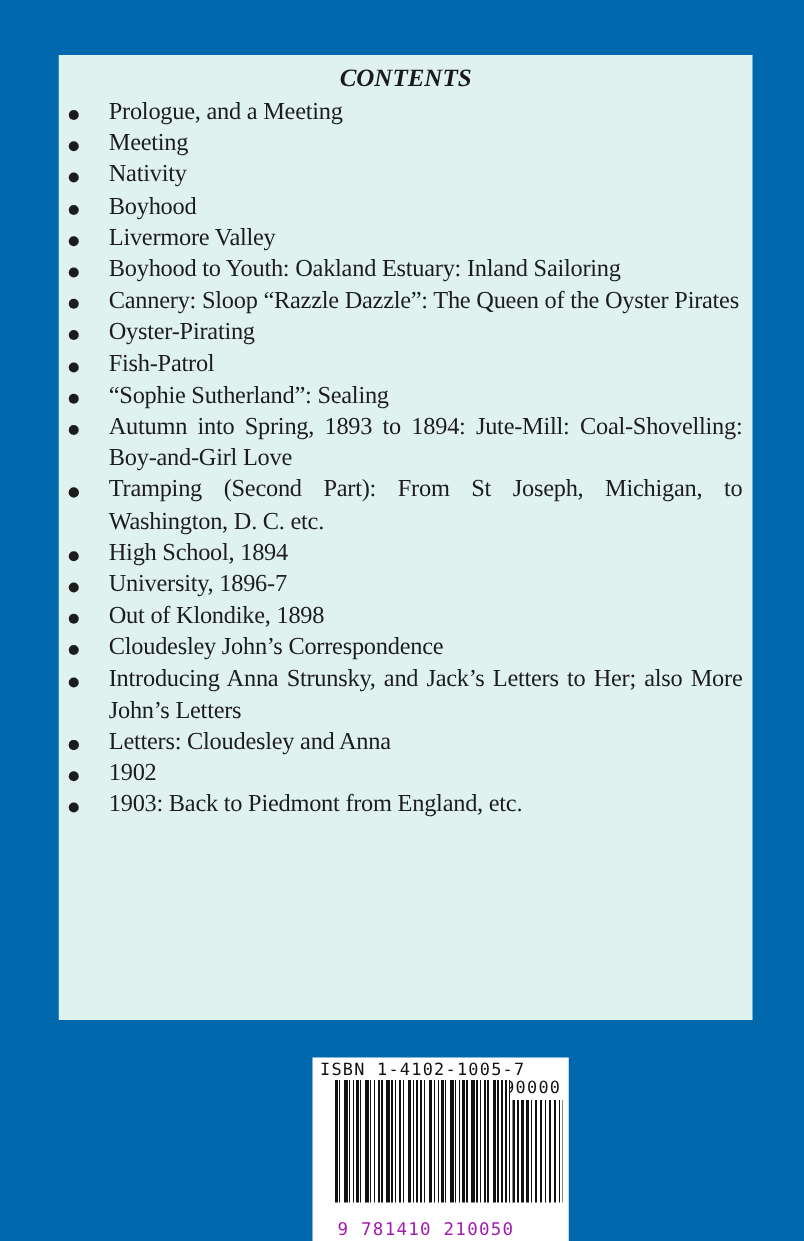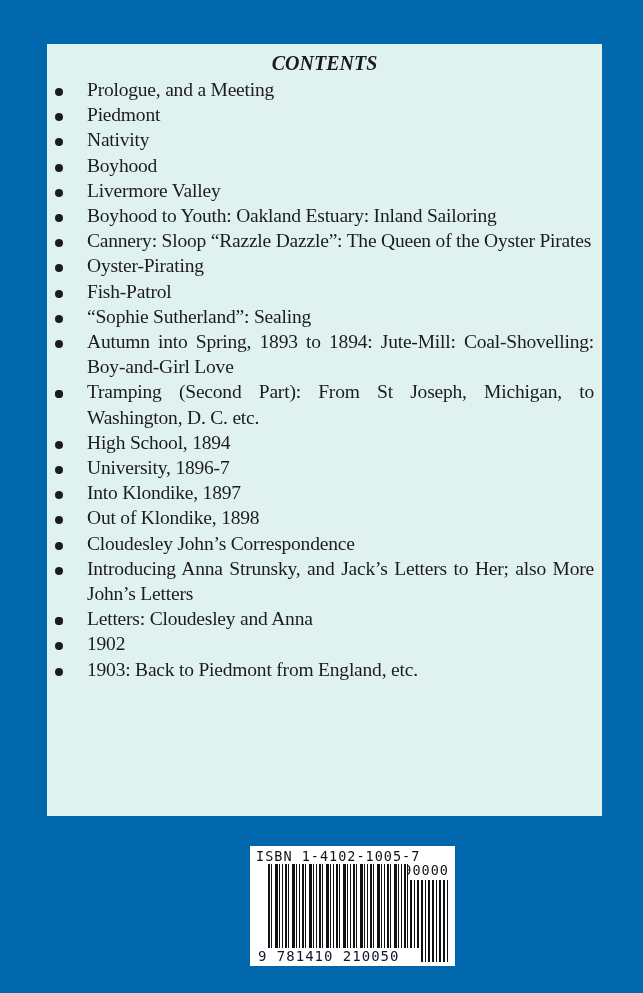--- a/index.html
+++ b/index.html
@@ -2,51 +2,50 @@
 <html><head>
 <meta charset="utf-8">
 <style>
   html, body { margin:0; padding:0; }
   body { width:643px; height:993px; background:#0268ae; position:relative; overflow:hidden; font-family:"Liberation Serif", serif; }
   .panel { position:absolute; left:47px; top:44px; width:555px; height:772px; background:#e0f2ef; box-sizing:border-box; }
   .title { position:absolute; top:8px; left:0; width:100%; text-align:center; font-style:italic; font-weight:bold; font-size:20px; color:#1a1a1a; }
   .list { position:absolute; top:33px; left:0; width:100%; margin:0; padding:0; list-style:none; }
   .item { position:relative; padding-left:40px; padding-right:8px; font-size:19.5px; line-height:25.2px; color:#1c1c1c; text-align:justify; letter-spacing:-0.2px; }
   .bullet { position:absolute; left:8px; top:11px; width:8px; height:8px; border-radius:50%; background:#1c1c1c; }
-  .barcode { position:absolute; left:250px; top:846px; width:205px; height:120px; background:#fff; }
+  .barcode { position:absolute; left:250px; top:846px; width:205px; height:148px; background:#fff; }
   .isbn { position:absolute; left:6px; top:2px; font-family:"DejaVu Sans Mono", monospace; font-size:13.5px; color:#111; letter-spacing:1px; }
   .price { position:absolute; right:6px; top:16px; font-family:"DejaVu Sans Mono", monospace; font-size:13.5px; color:#111; letter-spacing:1px; }
-  .ean { position:absolute; left:8px; bottom:2px; font-family:"DejaVu Sans Mono", monospace; font-size:14px; color:#0f172a; letter-spacing:1px; background:#fff; padding-right:20px; }
+  .ean { position:absolute; left:20px; bottom:2px; font-family:"DejaVu Sans Mono", monospace; font-size:14px; color:#a21caf; letter-spacing:1px; background:#fff; padding-right:20px; }
   .bars { position:absolute; left:18px; top:18px; width:140px; height:98px;
     background: repeating-linear-gradient(90deg,#111 0 2px,#fff 2px 3px,#111 3px 4px,#fff 4px 7px,#111 7px 10px,#fff 10px 11px,#111 11px 12px,#fff 12px 14px,#111 14px 15px,#fff 15px 17px); }
   .bars2 { position:absolute; left:160px; top:34px; width:40px; height:82px;
     background: repeating-linear-gradient(90deg,#111 0 2px,#fff 2px 4px,#111 4px 5px,#fff 5px 7px,#111 7px 9px,#fff 9px 11px); }
 </style>
 </head>
 <body>
 
 <div class="panel">
   <div class="title">CONTENTS</div>
   <ul class="list" id="clist">
       <li class="item"><span class="bullet"></span><span>Prologue, and a Meeting</span></li>
-      <li class="item"><span class="bullet"></span><span>Piedmont</span></li>
+      <li class="item"><span class="bullet"></span><span>Meeting</span></li>
       <li class="item"><span class="bullet"></span><span>Nativity</span></li>
       <li class="item"><span class="bullet"></span><span>Boyhood</span></li>
       <li class="item"><span class="bullet"></span><span>Livermore Valley</span></li>
       <li class="item"><span class="bullet"></span><span>Boyhood to Youth: Oakland Estuary: Inland Sailoring</span></li>
       <li class="item"><span class="bullet"></span><span>Cannery: Sloop “Razzle Dazzle”: The Queen of the Oyster Pirates</span></li>
       <li class="item"><span class="bullet"></span><span>Oyster-Pirating</span></li>
       <li class="item"><span class="bullet"></span><span>Fish-Patrol</span></li>
       <li class="item"><span class="bullet"></span><span>“Sophie Sutherland”: Sealing</span></li>
       <li class="item"><span class="bullet"></span><span>Autumn into Spring, 1893 to 1894: Jute-Mill: Coal-Shovelling: Boy-and-Girl Love</span></li>
       <li class="item"><span class="bullet"></span></li>
       <li class="item"><span class="bullet"></span><span>Tramping (Second Part): From St Joseph, Michigan, to Washington, D. C. etc.</span></li>
       <li class="item"><span class="bullet"></span><span>High School, 1894</span></li>
       <li class="item"><span class="bullet"></span><span>University, 1896-7</span></li>
-      <li class="item"><span class="bullet"></span><span>Into Klondike, 1897</span></li>
       <li class="item"><span class="bullet"></span><span>Out of Klondike, 1898</span></li>
       <li class="item"><span class="bullet"></span><span>Cloudesley John’s Correspondence</span></li>
       <li class="item"><span class="bullet"></span><span>Introducing Anna Strunsky, and Jack’s Letters to Her; also More John’s Letters</span></li>
       <li class="item"><span class="bullet"></span></li>
       <li class="item"><span class="bullet"></span><span>Letters: Cloudesley and Anna</span></li>
       <li class="item"><span class="bullet"></span><span>1902</span></li>
       <li class="item"><span class="bullet"></span><span>1903: Back to Piedmont from England, etc.</span></li>
     </ul>
 </div>
 

